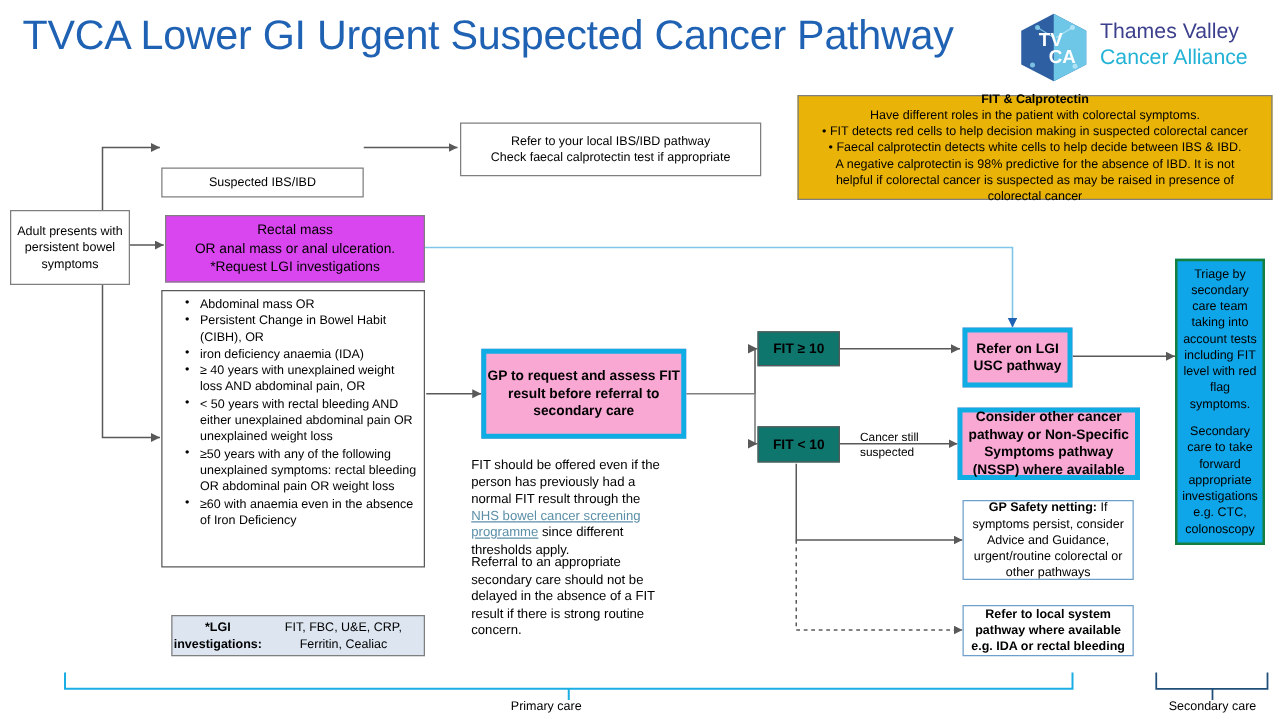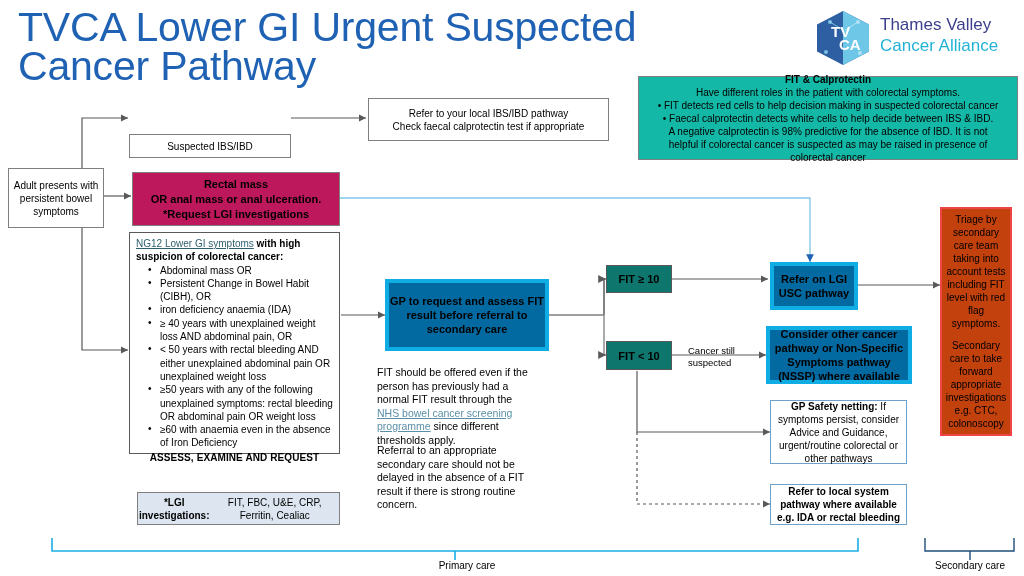--- a/index.html
+++ b/index.html
@@ -15,21 +15,21 @@
     width: 1024px;
     height: 576px;
     overflow: hidden;
     background: #ffffff;
   }
   .abs { position: absolute; box-sizing: border-box; }
 
   
   #page-title {
     left: 18px; top: 8px; width: 760px;
-    font-size: 41px;
+    font-size: 33px;
     line-height: 39px;
     color: #1F62B4;
     font-weight: normal;
     letter-spacing: -0.2px;
   }
 
   
   #logo-wrap { left: 812px; top: 6px; width: 206px; height: 62px; }
   #logo-hex { left: 0px; top: 4px; width: 62px; height: 56px; }
   #logo-text { left: 68px; top: 8px; width: 140px; }
@@ -50,48 +50,48 @@
   }
   .box-grey-thin {
     border: 1px solid #595959;
     background: #0f766e;
     font-size: 11px;
     line-height: 14px;
     font-weight: bold;
   }
   .box-cyan {
     border: 4px solid #0FADE3;
-    background: #0369a1;
+    background: #f9a8d4;
     font-size: 11px;
     line-height: 14px;
     font-weight: bold;
   }
   .box-cyan-fill {
     border: 1px solid #7F7F7F;
-    background: #be185d;
+    background: #d946ef;
     color: #000;
     font-size: 11px;
     line-height: 15px;
-    font-weight: bold;
+    font-weight: normal;
   }
   .box-info {
     border: 1px solid #7F7F7F;
-    background: #14b8a6;
+    background: #eab308;
     font-size: 10px;
     line-height: 13px;
   }
   .box-lightblue-border {
     border: 1px solid #6EA0CC;
     background: #ffffff;
     font-size: 10px;
     line-height: 13px;
   }
   .box-navy {
-    border: 2px solid #ef4444;
-    background: #c2410c;
+    border: 2px solid #15803d;
+    background: #0ea5e9;
     font-size: 10px;
     line-height: 13px;
   }
   .box-list {
     border: 1px solid #595959;
     background: #ffffff;
     font-size: 10px;
     line-height: 13.3px;
     text-align: left;
     display: block;
@@ -234,31 +234,29 @@
     <span>Adult presents with persistent bowel symptoms</span>
   </div>
 
   <div class="abs box box-cyan-fill" style="left:132px; top:172px; width:208px; height:54px; flex-direction:column;">
     <div>Rectal mass</div>
     <div>OR anal mass or anal ulceration.</div>
     <div>*Request LGI investigations</div>
   </div>
 
   <div class="abs box-list" style="left:129px; top:232px; width:211px; height:222px;">
-    <div class="ng12-head"><span class="ng12-link">NG12 Lower GI symptoms</span><span> with high suspicion of colorectal cancer:</span></div>
     <ul class="ng12-list">
       <li>Abdominal mass OR</li>
       <li>Persistent Change in Bowel Habit (CIBH), OR</li>
       <li>iron deficiency anaemia (IDA)</li>
       <li>≥ 40 years with unexplained weight loss AND abdominal pain, OR</li>
       <li>&lt; 50 years with rectal bleeding AND either unexplained abdominal pain OR unexplained weight loss</li>
       <li>≥50 years with any of the following unexplained symptoms: rectal bleeding OR abdominal pain OR weight loss</li>
       <li>≥60 with anaemia even in the absence of Iron Deficiency</li>
     </ul>
-    <div class="ng12-foot">ASSESS, EXAMINE AND REQUEST</div>
   </div>
 
   <div class="abs box-lgi" style="left:137px; top:492px; width:203px; height:33px; flex-direction:row;">
     <div style="font-weight:bold;">*LGI investigations:</div>
     <div>FIT, FBC, U&amp;E, CRP, Ferritin, Cealiac</div>
   </div>
 
   <div class="abs box box-cyan" style="left:385px; top:279px; width:164px; height:72px;">
     <span>GP to request and assess FIT result before referral to secondary care</span>
   </div>
@@ -299,20 +297,20 @@
   </div>
 
   <div class="abs note" style="left:377px; top:366px; width:158px;">
     <span>FIT should be offered even if the person has previously had a normal FIT result through the </span><span class="lnk">NHS bowel cancer screening programme</span><span> since different thresholds apply.</span>
   </div>
 
   <div class="abs note" style="left:377px; top:444px; width:158px;">
     <span>Referral to an appropriate secondary care should not be delayed in the absence of a FIT result if there is strong routine concern.</span>
   </div>
 
-  <div class="abs care-label" style="left:407px; top:560px; width:120px;">
+  <div class="abs care-label" style="left:377px; top:560px; width:120px;">
     <span>Primary care</span>
   </div>
   <div class="abs care-label" style="left:925px; top:560px; width:90px;">
     <span>Secondary care</span>
   </div>
 
 </div>
 
 </body></html>

